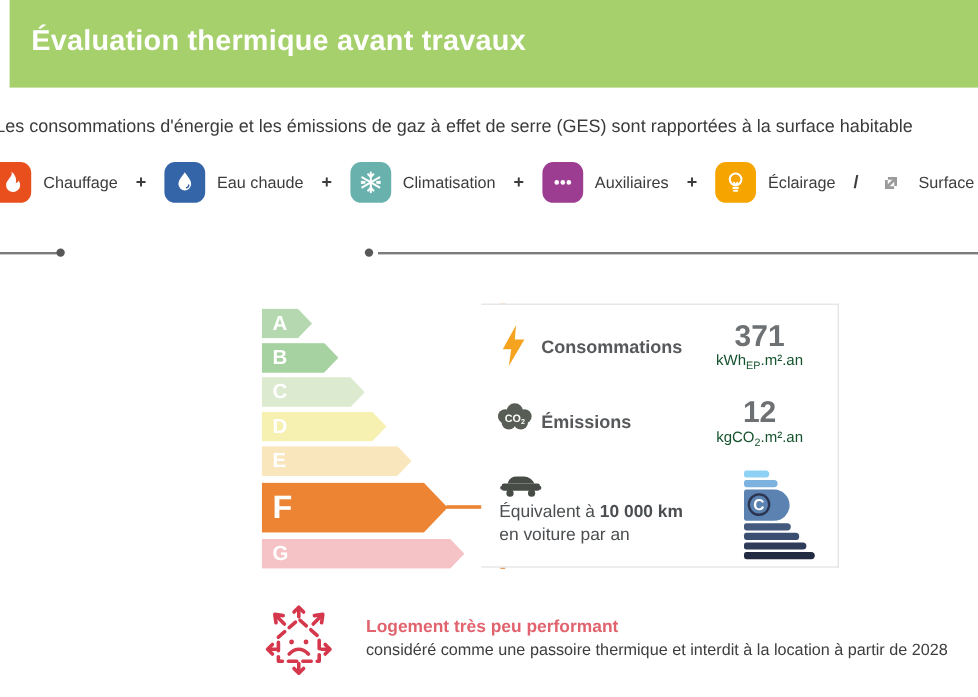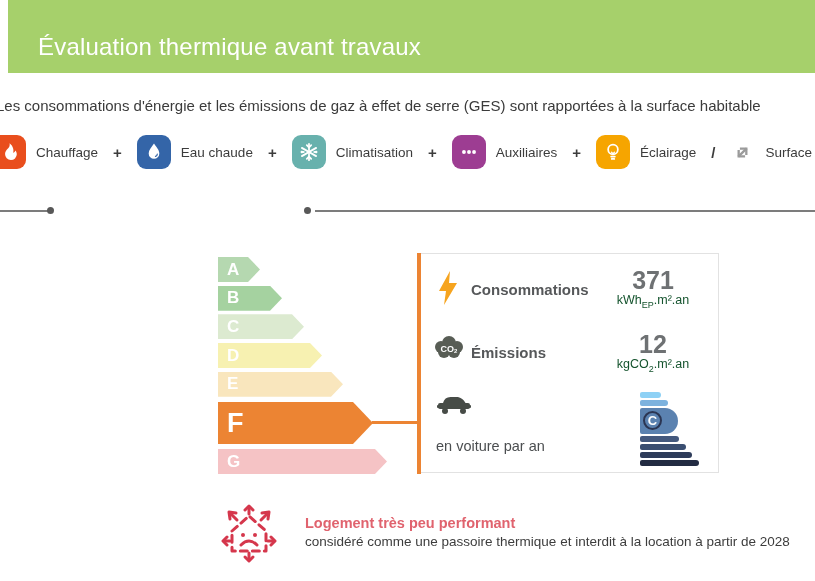--- a/index.html
+++ b/index.html
@@ -1,21 +1,21 @@
 <!DOCTYPE html>
 <html><head>
 <meta charset="utf-8">
 <style>
   html,body{margin:0;padding:0;background:#fff;}
   .page{position:relative;width:815px;height:581px;background:#fff;overflow:hidden;
         font-family:"Liberation Sans",sans-serif;color:#3c3c3c;}
 
   
   .topbar{position:absolute;left:8px;top:0;right:0;height:73px;background:#a6d06b;}
-  .topbar h1{margin:16px;padding:17px 0 0 14px;color:#fff;font-size:24px;font-weight:normal;letter-spacing:.2px;}
+  .topbar h1{margin:4px;padding:17px 0 0 14px;color:#fff;font-size:24px;font-weight:bold;letter-spacing:.2px;}
 
   
   .intro{position:absolute;left:-4px;top:97px;margin:0;white-space:nowrap;font-size:15px;color:#3b3b3b;}
 
   
   .usage-row{position:absolute;left:-8px;top:135px;height:34px;display:flex;align-items:center;white-space:nowrap;}
   .usage-icon{width:34px;height:34px;border-radius:9px;display:flex;align-items:center;justify-content:center;flex:none;}
   .usage-icon svg{width:22px;height:22px;display:block;}
   .usage-plain{width:25px;height:25px;display:flex;align-items:center;justify-content:center;flex:none;}
   .usage-plain svg{width:23px;height:23px;display:block;}
@@ -33,21 +33,21 @@
 
   
   #energy-arrows{position:absolute;left:218px;top:257px;width:200px;height:219px;}
   .arrow{position:absolute;left:0;display:flex;align-items:center;color:#fff;font-weight:bold;}
   .arrow span{padding-left:9px;}
 
   .connector{position:absolute;left:372px;top:421px;width:46px;height:3px;background:#ec8433;}
   .orange-bar{position:absolute;left:417px;top:253px;width:4px;height:221px;background:#ec8433;}
 
   
-  .panel{position:absolute;left:421px;top:253px;width:298px;height:220px;box-sizing:border-box;
+  .panel{position:absolute;left:401px;top:253px;width:298px;height:220px;box-sizing:border-box;
          background:#fff;border:1px solid #e2e2e2;border-left:none;padding-left:29px;}
   .panel .abs{position:absolute;}
   .p-label{font-size:15px;font-weight:bold;color:#56585a;}
   .p-valblock{width:120px;text-align:center;}
   .p-value{font-size:25px;font-weight:bold;color:#6e7173;line-height:26px;}
   .p-unit{font-size:12.5px;color:#14532d;}
   .p-unit sub{font-size:9px;}
   .equiv{font-size:14.5px;color:#4b4e50;}
 
   
@@ -193,20 +193,23 @@
     <span class="abs" style="left:15px;top:138px;">
       <svg width="36" height="24" viewBox="0 0 36 24" fill="#474c47">
         <path d="M7 11c1-4 3.5-6 7.5-6h6c4 0 7 2.5 9 6z"></path>
         <rect x="2" y="11" width="32" height="6" rx="2"></rect>
         <rect x="1" y="13" width="4" height="3" rx="1"></rect>
         <rect x="31" y="13" width="4" height="3" rx="1"></rect>
         <circle cx="9" cy="19" r="3"></circle>
         <circle cx="27" cy="19" r="3"></circle>
       </svg>
     </span>
+    <div class="abs equiv" style="left:15px;top:165px;">
+      <span>Équivalent à </span><b>10 000 km</b>
+    </div>
     <div class="abs equiv" style="left:15px;top:184px;">en voiture par an</div>
 
     <div id="ges-chart">
         <div class="ges-bar" style="top: 0px; width: 21px; background: rgb(142, 209, 245);"></div>
         <div class="ges-bar" style="top: 8px; width: 28px; background: rgb(125, 178, 222);"></div>
         <div class="ges-bubble" style="top: 16px; width: 38px; background: rgb(91, 130, 176);">
           <span class="ges-ring">C</span>
         </div>
         <div class="ges-bar" style="top: 44px; width: 39px; background: rgb(68, 89, 126);"></div>
         <div class="ges-bar" style="top: 52px; width: 46px; background: rgb(58, 78, 113);"></div>

